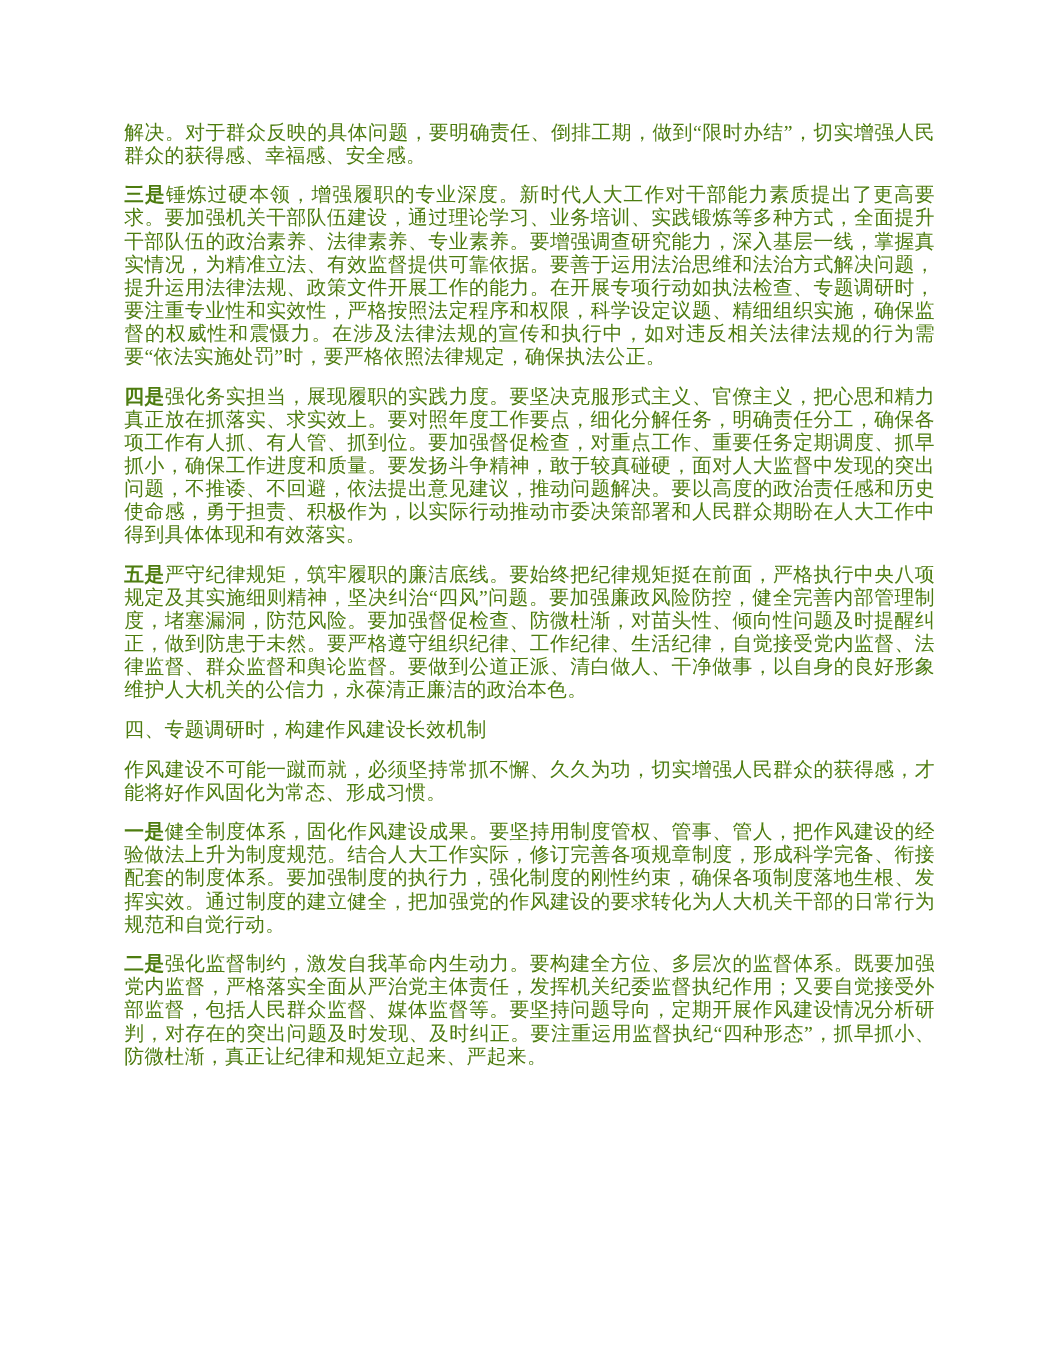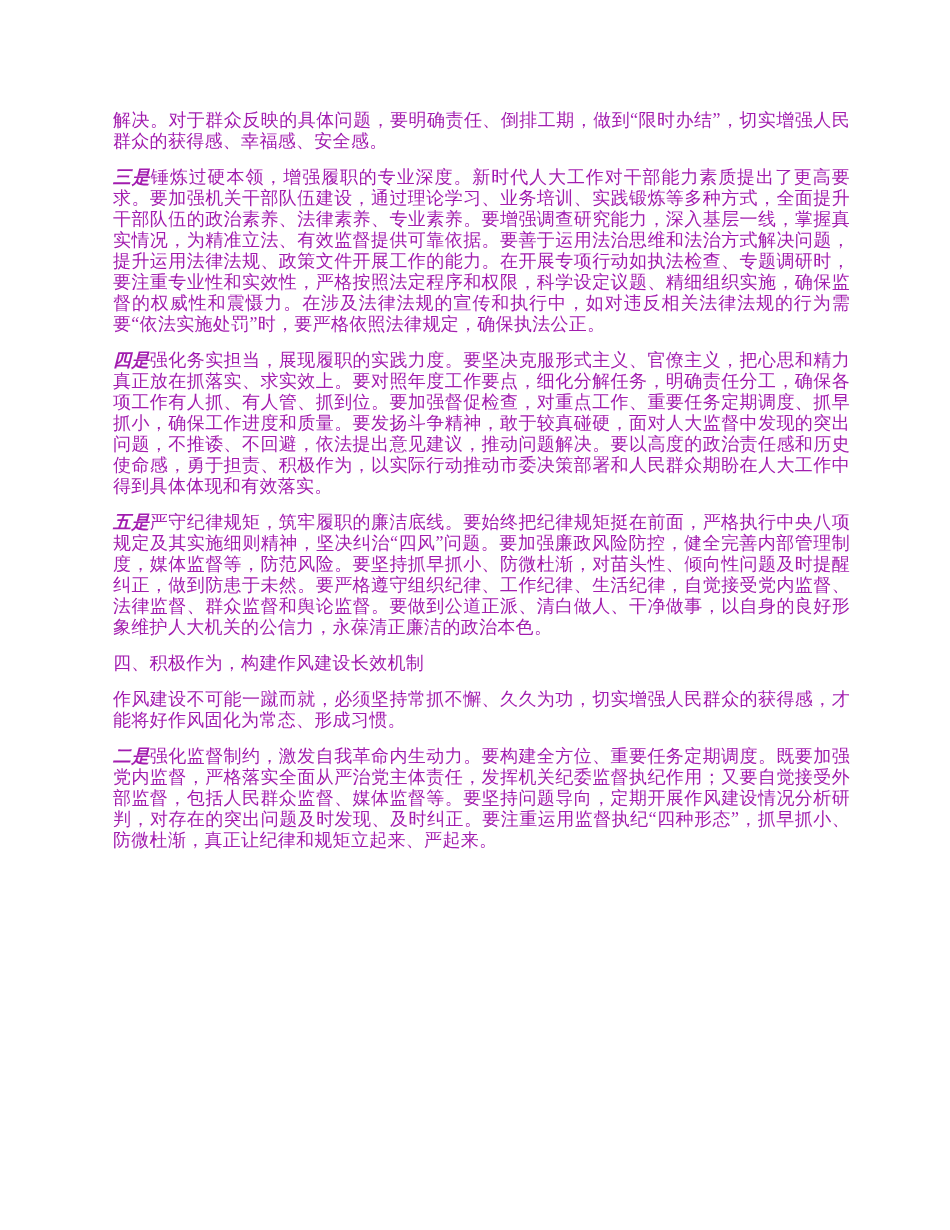--- a/index.html
+++ b/index.html
@@ -24,45 +24,45 @@
   .para {
     margin: 0 0 15px 0;
     font-size: 18px;
     line-height: 21px;
     text-align: justify;
     letter-spacing: 0.3px;
     word-break: break-all;
   }
   .para .lead {
     font-weight: bold;
-    font-style: italic;
   }
   .heading {
     margin: 0 0 15px 0;
     font-size: 18px;
     line-height: 21px;
     font-weight: normal;
     text-align: left;
     letter-spacing: 0.3px;
   }
 </style>
 </head>
 <body style="background: rgb(255, 255, 255);">
 
-<div class="doc-page" style="color: #a21caf;">
+<div class="doc-page" style="color: #4d7c0f;">
 
   <p class="para"><span>解决。对于群众反映的具体问题，要明确责任、倒排工期，做到“限时办结”，切实增强人民群众的获得感、幸福感、安全感。</span></p>
 
   <p class="para"><strong class="lead">三是</strong><span>锤炼过硬本领，增强履职的专业深度。新时代人大工作对干部能力素质提出了更高要求。要加强机关干部队伍建设，通过理论学习、业务培训、实践锻炼等多种方式，全面提升干部队伍的政治素养、法律素养、专业素养。要增强调查研究能力，深入基层一线，掌握真实情况，为精准立法、有效监督提供可靠依据。要善于运用法治思维和法治方式解决问题，提升运用法律法规、政策文件开展工作的能力。在开展专项行动如执法检查、专题调研时，要注重专业性和实效性，严格按照法定程序和权限，科学设定议题、精细组织实施，确保监督的权威性和震慑力。在涉及法律法规的宣传和执行中，如对违反相关法律法规的行为需要“依法实施处罚”时，要严格依照法律规定，确保执法公正。</span></p>
 
   <p class="para"><strong class="lead">四是</strong><span>强化务实担当，展现履职的实践力度。要坚决克服形式主义、官僚主义，把心思和精力真正放在抓落实、求实效上。要对照年度工作要点，细化分解任务，明确责任分工，确保各项工作有人抓、有人管、抓到位。要加强督促检查，对重点工作、重要任务定期调度、抓早抓小，确保工作进度和质量。要发扬斗争精神，敢于较真碰硬，面对人大监督中发现的突出问题，不推诿、不回避，依法提出意见建议，推动问题解决。要以高度的政治责任感和历史使命感，勇于担责、积极作为，以实际行动推动市委决策部署和人民群众期盼在人大工作中得到具体体现和有效落实。</span></p>
 
-  <p class="para"><strong class="lead">五是</strong><span>严守纪律规矩，筑牢履职的廉洁底线。要始终把纪律规矩挺在前面，严格执行中央八项规定及其实施细则精神，坚决纠治“四风”问题。要加强廉政风险防控，健全完善内部管理制度，媒体监督等，防范风险。要坚持抓早抓小、防微杜渐，对苗头性、倾向性问题及时提醒纠正，做到防患于未然。要严格遵守组织纪律、工作纪律、生活纪律，自觉接受党内监督、法律监督、群众监督和舆论监督。要做到公道正派、清白做人、干净做事，以自身的良好形象维护人大机关的公信力，永葆清正廉洁的政治本色。</span></p>
+  <p class="para"><strong class="lead">五是</strong><span>严守纪律规矩，筑牢履职的廉洁底线。要始终把纪律规矩挺在前面，严格执行中央八项规定及其实施细则精神，坚决纠治“四风”问题。要加强廉政风险防控，健全完善内部管理制度，堵塞漏洞，防范风险。要加强督促检查、防微杜渐，对苗头性、倾向性问题及时提醒纠正，做到防患于未然。要严格遵守组织纪律、工作纪律、生活纪律，自觉接受党内监督、法律监督、群众监督和舆论监督。要做到公道正派、清白做人、干净做事，以自身的良好形象维护人大机关的公信力，永葆清正廉洁的政治本色。</span></p>
 
-  <p class="heading">四、积极作为，构建作风建设长效机制</p>
+  <p class="heading">四、专题调研时，构建作风建设长效机制</p>
 
   <p class="para"><span>作风建设不可能一蹴而就，必须坚持常抓不懈、久久为功，切实增强人民群众的获得感，才能将好作风固化为常态、形成习惯。</span></p>
 
+  <p class="para"><strong class="lead">一是</strong><span>健全制度体系，固化作风建设成果。要坚持用制度管权、管事、管人，把作风建设的经验做法上升为制度规范。结合人大工作实际，修订完善各项规章制度，形成科学完备、衔接配套的制度体系。要加强制度的执行力，强化制度的刚性约束，确保各项制度落地生根、发挥实效。通过制度的建立健全，把加强党的作风建设的要求转化为人大机关干部的日常行为规范和自觉行动。</span></p>
 
-  <p class="para"><strong class="lead">二是</strong><span>强化监督制约，激发自我革命内生动力。要构建全方位、重要任务定期调度。既要加强党内监督，严格落实全面从严治党主体责任，发挥机关纪委监督执纪作用；又要自觉接受外部监督，包括人民群众监督、媒体监督等。要坚持问题导向，定期开展作风建设情况分析研判，对存在的突出问题及时发现、及时纠正。要注重运用监督执纪“四种形态”，抓早抓小、防微杜渐，真正让纪律和规矩立起来、严起来。</span></p>
+  <p class="para"><strong class="lead">二是</strong><span>强化监督制约，激发自我革命内生动力。要构建全方位、多层次的监督体系。既要加强党内监督，严格落实全面从严治党主体责任，发挥机关纪委监督执纪作用；又要自觉接受外部监督，包括人民群众监督、媒体监督等。要坚持问题导向，定期开展作风建设情况分析研判，对存在的突出问题及时发现、及时纠正。要注重运用监督执纪“四种形态”，抓早抓小、防微杜渐，真正让纪律和规矩立起来、严起来。</span></p>
 
 
 </div>
 
 </body></html>

